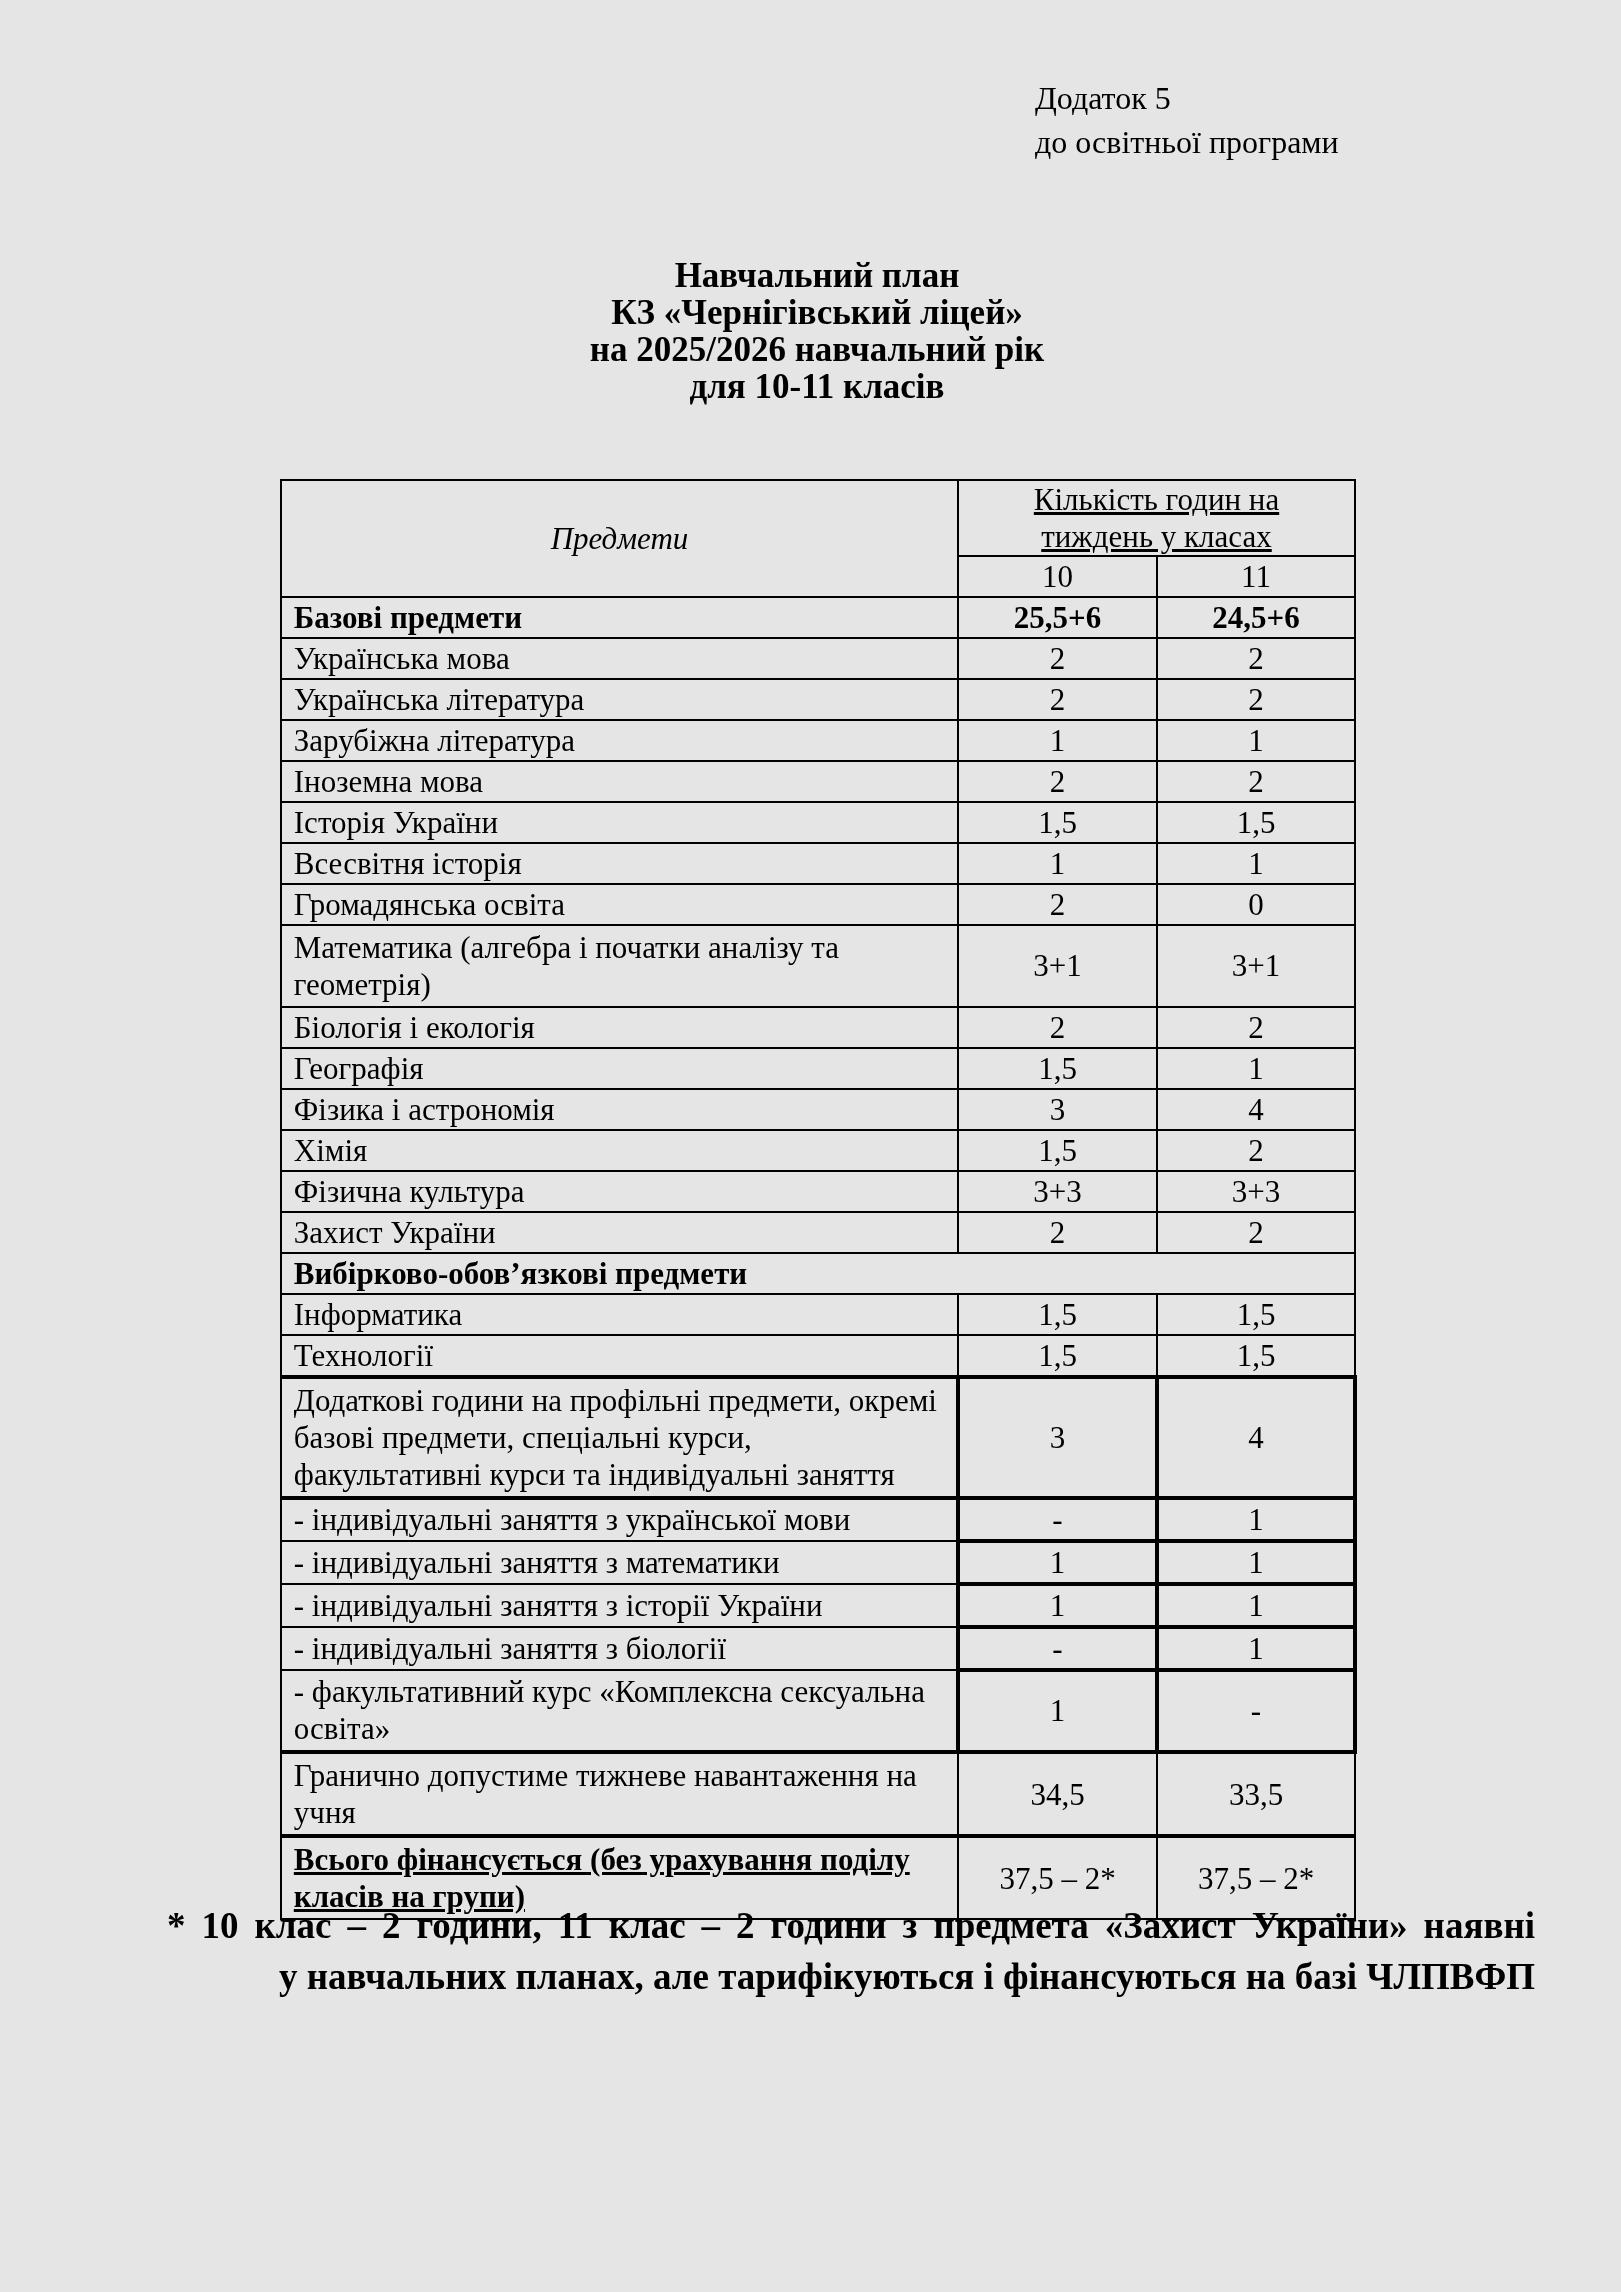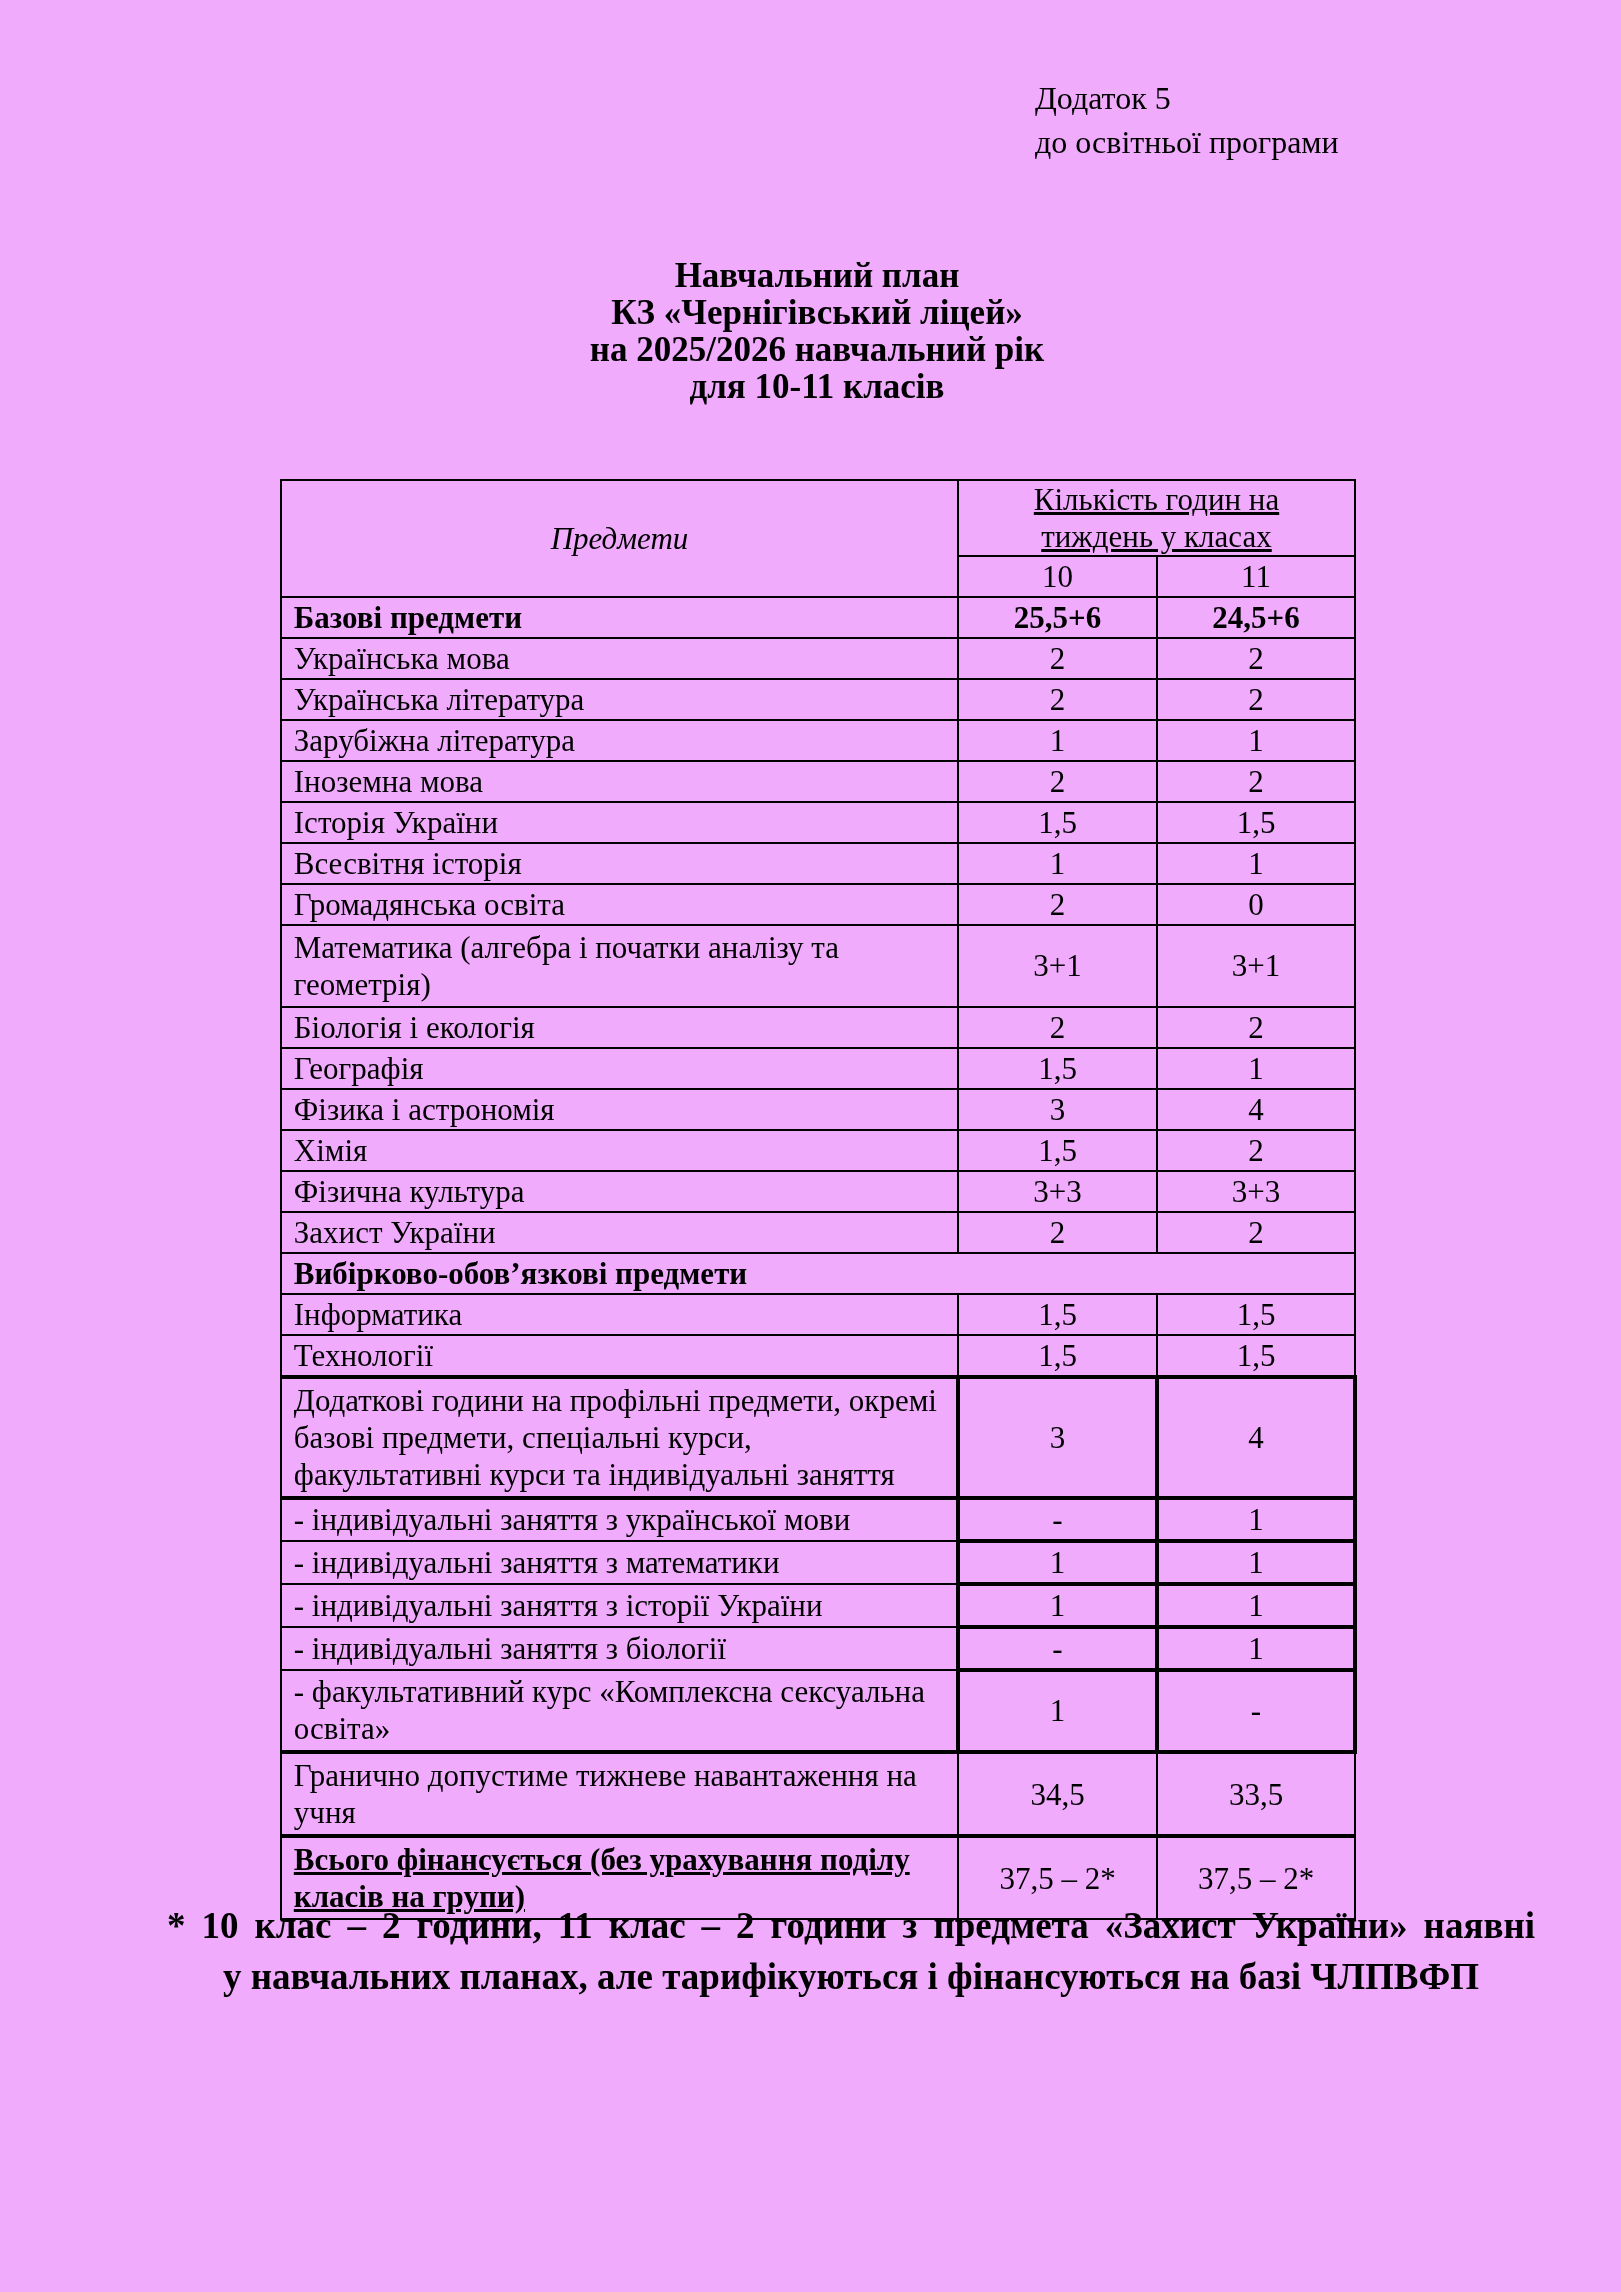--- a/index.html
+++ b/index.html
@@ -1,17 +1,17 @@
 <!DOCTYPE html>
 <html lang="uk"><head>
 <meta charset="utf-8">
 <style>
   html,body{margin:0;padding:0;background:#888;}
   .page{
-    width:1621px;height:2293px;background:#f0abfc;color:#000;
+    width:1621px;height:2293px;background:#e5e5e5;color:#000;
     font-family:"Liberation Serif","DejaVu Serif",serif;
     position:relative;overflow:hidden;
   }
   
   .annex{
     position:absolute;left:1035px;top:76px;
     font-size:32px;line-height:44px;white-space:nowrap;
   }
   
   .title-block{
@@ -42,21 +42,21 @@
   tr.tf > td{border-top:4.9px solid #000;}
   tr.ts > td.val{border-top:4.9px solid #000;}
   tr.tv > td.val{border-left:4.9px solid #000;border-right:4.9px solid #000;}
   tr.pad2 > td{padding-top:2.9px;padding-bottom:2.9px;}
   
   .footnote{
     position:absolute;left:167px;top:1900px;width:1368px;
     font-weight:bold;font-size:37px;line-height:51px;
   }
   .footnote .l1{text-align:justify;text-align-last:justify;}
-  .footnote .l2{text-align:center;}
+  .footnote .l2{text-align:right;}
 </style>
 </head>
 <body>
 
 <div class="page">
 
   <div class="annex">
     <div>Додаток 5</div>
     <div>до освітньої програми</div>
   </div>

